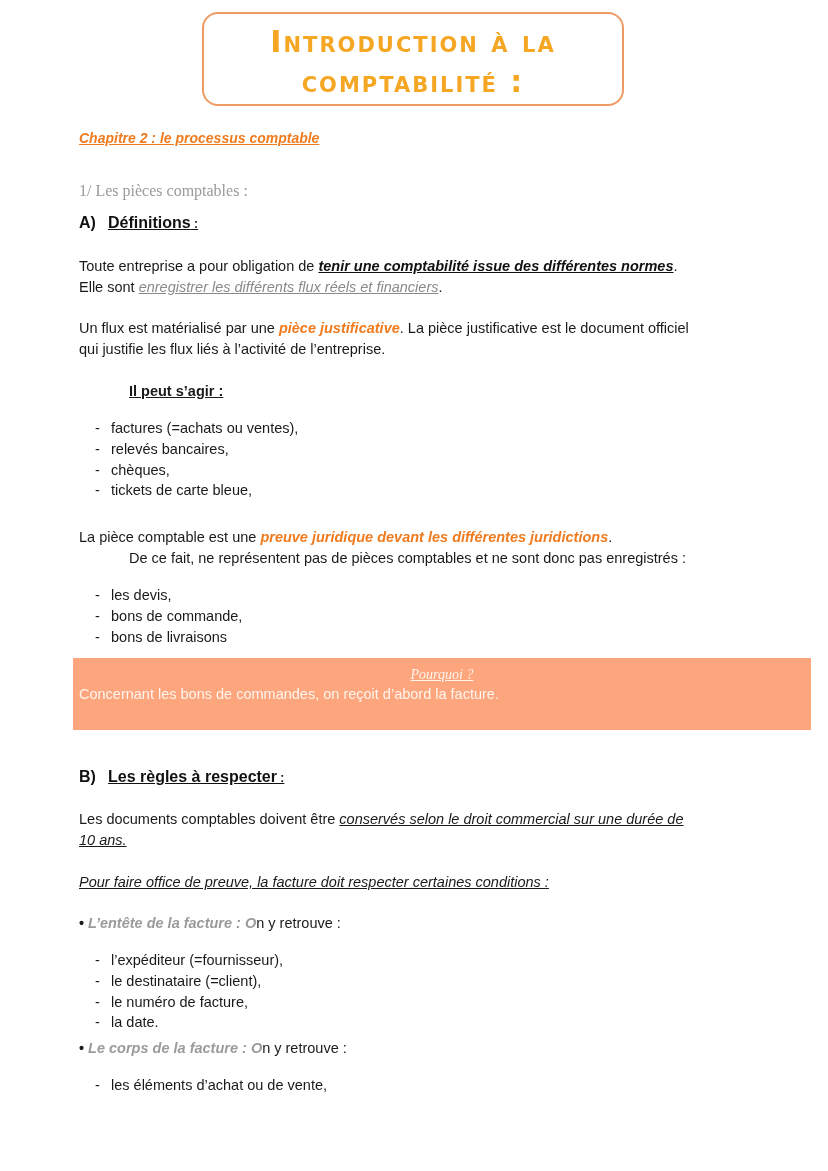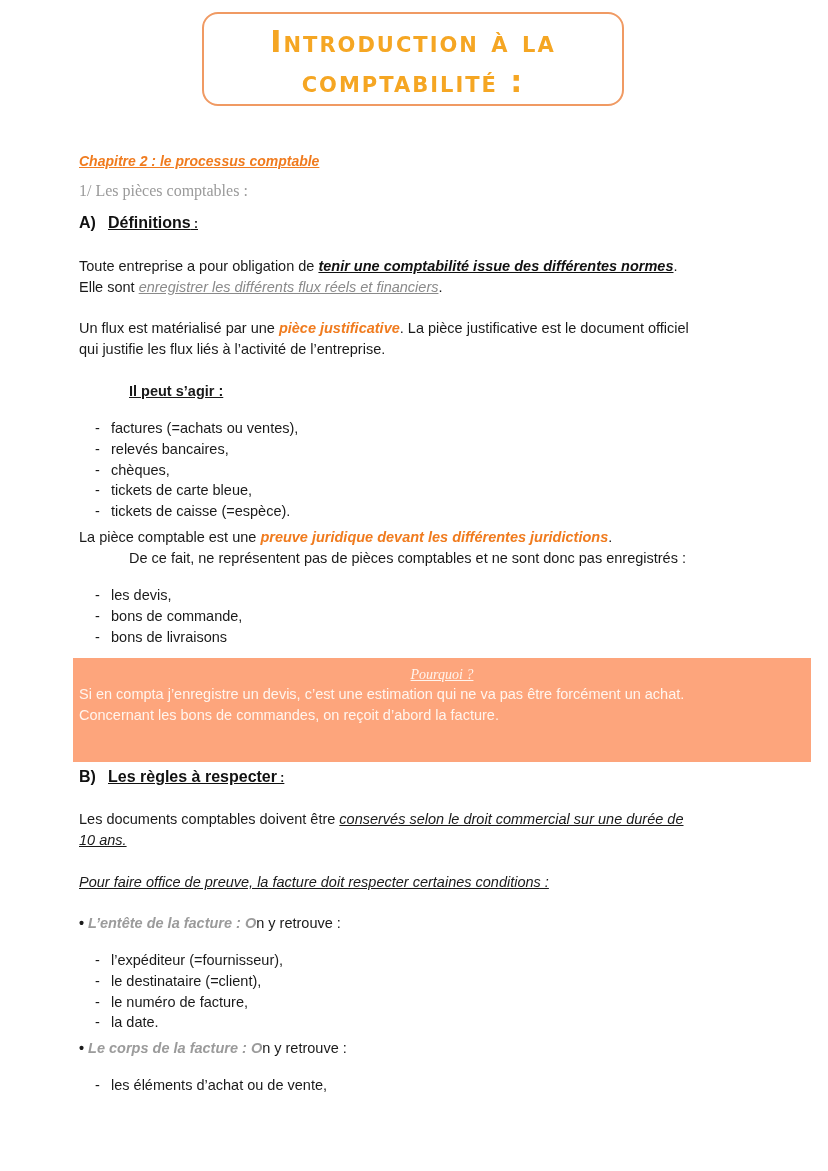--- a/index.html
+++ b/index.html
@@ -14,21 +14,21 @@
       text-align: center;
     }
     .title-line {
       font-family: "DejaVu Sans", sans-serif; font-weight: bold;
       color: #f5a623; font-variant: small-caps; letter-spacing: 2px;
       font-size: 30px; line-height: 40px;
     }
     .title-line.l1 { margin-top: 8px; }
     .abs { position: absolute; left: 79px; white-space: nowrap; }
     .chapter {
-      top: 153px; font-size: 14px; font-weight: bold; font-style: italic;
+      top: 130px; font-size: 14px; font-weight: bold; font-style: italic;
       color: #f07b1e; text-decoration: underline;
     }
     .section-title {
       top: 182px; font-family: "Liberation Serif", "DejaVu Serif", serif;
       font-size: 16px; color: #9a9a9a;
     }
     .sub-heading {
       font-size: 16px; font-weight: bold; color: #111;
     }
     .sub-heading .letter { display: inline-block; width: 29px; }
@@ -37,21 +37,21 @@
     .p { font-size: 14.5px; line-height: 21px; color: #1a1a1a; }
     .bold-ul { font-weight: bold; font-style: italic; text-decoration: underline; color: #111; }
     .gray-ul { font-style: italic; text-decoration: underline; color: #8a8a8a; }
     .orange-bi { font-weight: bold; font-style: italic; color: #f07b1e; }
     .ul-i { font-style: italic; text-decoration: underline; }
     .indent { padding-left: 50px; }
     ul.dash { list-style: none; margin: 16px; padding: 0; }
     ul.dash li { font-size: 14.5px; line-height: 20.8px; }
     ul.dash li .dash-mark { display: inline-block; width: 16px; }
     .callout {
-      position: absolute; left: 73px; top: 658px; width: 738px; height: 104px;
+      position: absolute; left: 73px; top: 658px; width: 738px; height: 72px;
       background: #fda57c; color: #fff5ee;
     }
     .callout .ctitle {
       text-align: center; font-family: "Liberation Serif", serif; font-style: italic;
       text-decoration: underline; font-size: 14px; margin-top: 8px; line-height: 18px;
     }
     .callout .cline { font-size: 14.5px; line-height: 21px; padding-left: 6px; }
     .gray-label { font-weight: bold; font-style: italic; color: #9b9b9b; }
     .bullet { font-weight: bold; }
   </style>
@@ -81,37 +81,35 @@
   <span>qui justifie les flux liés à l’activité de l’entreprise.</span>
 </div>
 
 <div class="abs p indent" style="top:381px; text-decoration:underline;font-weight:bold;">Il peut s’agir :</div>
 
 <ul class="abs dash" style="top:402px;">
   <li><span class="dash-mark">-</span><span>factures (=achats ou ventes),</span></li>
   <li><span class="dash-mark">-</span><span>relevés bancaires,</span></li>
   <li><span class="dash-mark">-</span><span>chèques,</span></li>
   <li><span class="dash-mark">-</span><span>tickets de carte bleue,</span></li>
-  <li><span class="dash-mark">-</span><span>tickets de caisse (=espèce).</span></li>
 </ul>
 
 <div class="abs p" style="top:527px;">
   <span>La pièce comptable est une </span><span class="orange-bi">preuve juridique devant les différentes juridictions</span><span>.</span><br>
   <span class="indent">De ce fait, ne représentent pas de pièces comptables et ne sont donc pas enregistrés :</span>
 </div>
 
 <ul class="abs dash" style="top:569px;">
   <li><span class="dash-mark">-</span><span>les devis,</span></li>
   <li><span class="dash-mark">-</span><span>bons de commande,</span></li>
   <li><span class="dash-mark">-</span><span>bons de livraisons</span></li>
 </ul>
 
 <div class="callout">
   <div class="ctitle">Pourquoi ?</div>
-  <div class="cline">Si en compta j’enregistre un devis, c’est une estimation qui ne va pas être forcément un achat.</div>
   <div class="cline">Concernant les bons de commandes, on reçoit d’abord la facture.</div>
 </div>
 
 <div class="abs sub-heading" style="top:768px;">
   <span class="letter">B)</span><span class="txt">Les règles à respecter</span><span class="colon"> :</span>
 </div>
 
 <div class="abs p" style="top:809px;">
   <span>Les documents comptables doivent être </span><span class="ul-i">conservés selon le droit commercial sur une durée de</span><br>
   <span class="ul-i">10 ans.</span>

